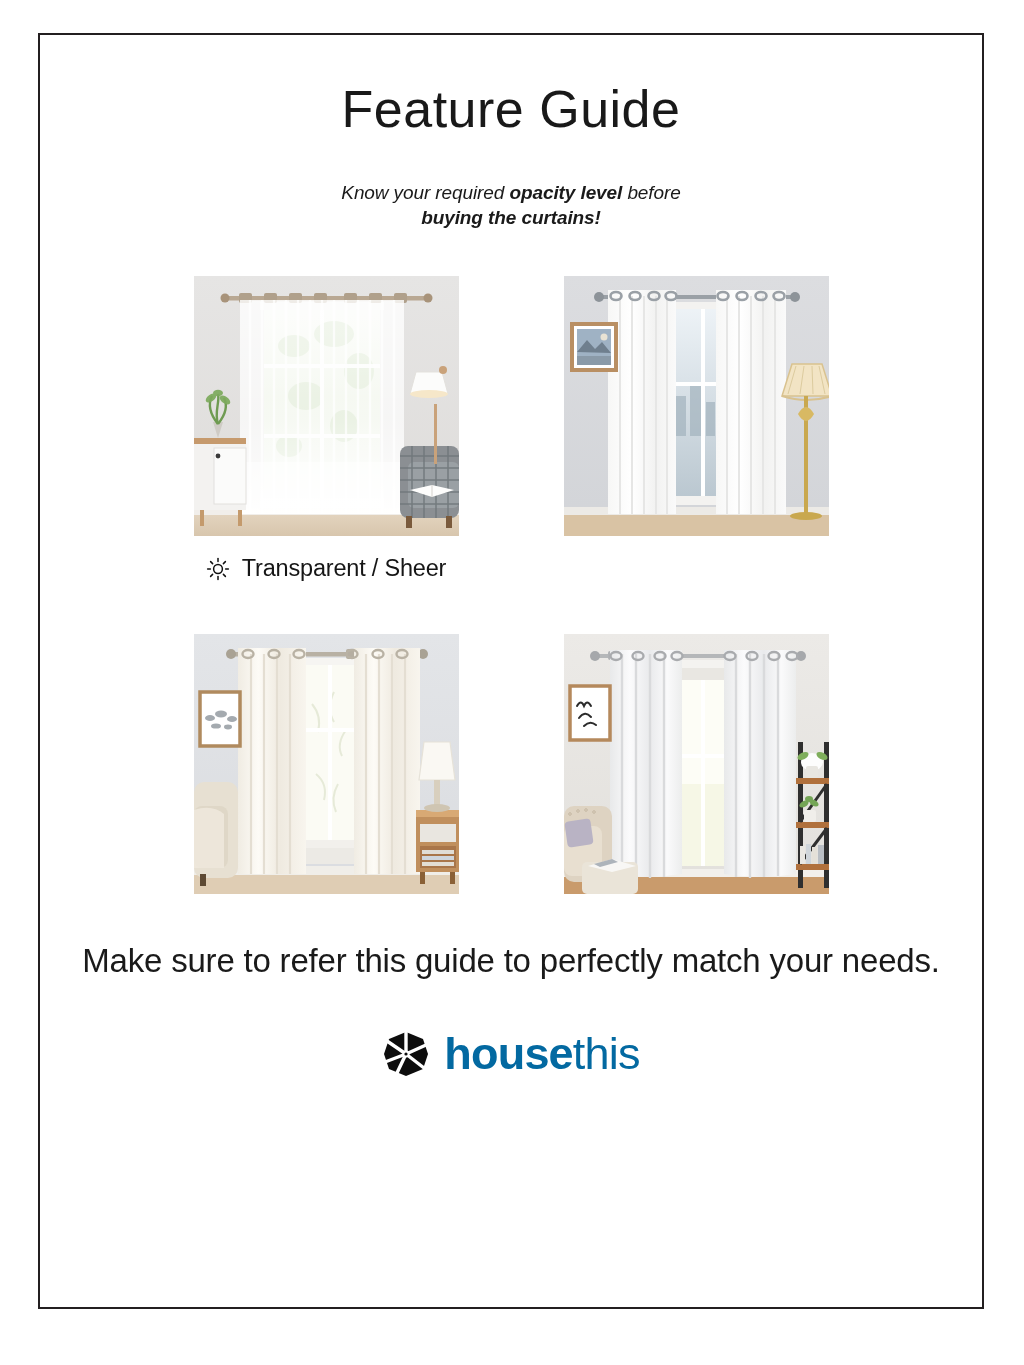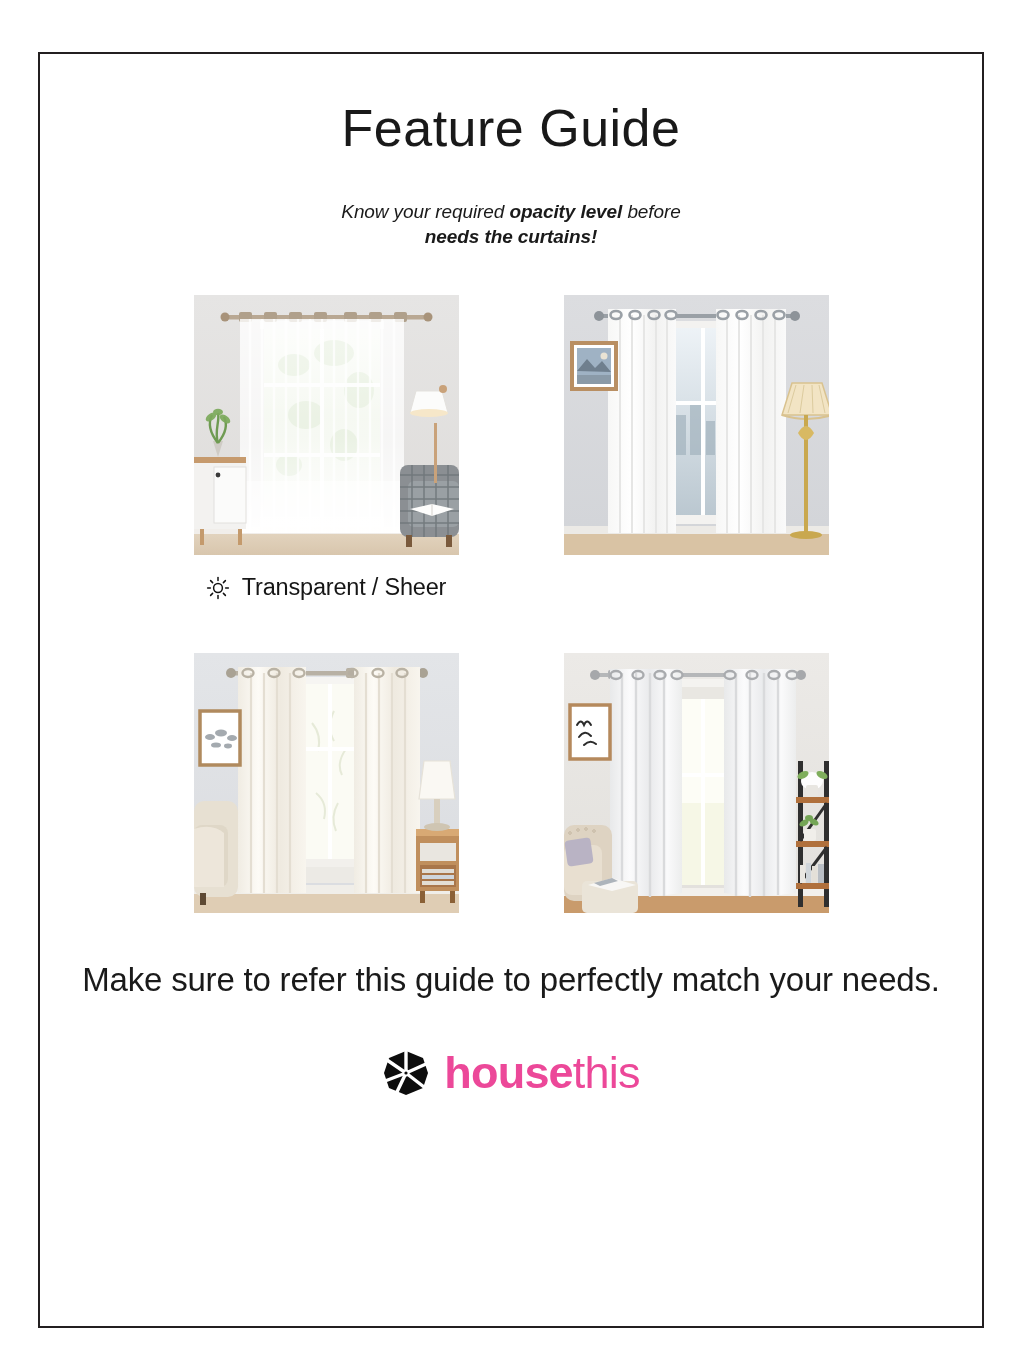--- a/index.html
+++ b/index.html
@@ -11,21 +11,21 @@
     width: 1024px;
     height: 1365px;
     font-family: "Liberation Sans", sans-serif;
     color: #1a1a1a;
     overflow: hidden;
   }
 
   .page {
     position: absolute;
     left: 38px;
-    top: 52px;
+    top: 33px;
     width: 946px;
     height: 1276px;
     border: 2px solid #231f20;
     box-sizing: border-box;
     background: #ffffff;
   }
 
   .inner {
     position: absolute;
     left: 0; top: 0; right: 0; bottom: 0;
@@ -102,36 +102,36 @@
     margin-top: 47px;
     display: flex;
     align-items: center;
     justify-content: center;
     gap: 14px;
   }
   .logo-text {
     font-size: 45px;
     line-height: 1;
     letter-spacing: -0.8px;
-    color: #ec4899;
+    color: #0369a1;
   }
   .logo-text .b { font-weight: 700; }
   .logo-text .l { font-weight: 300; }
 </style>
 </head>
 <body>
 
 <div class="page">
   <div class="inner">
 
     <div class="title">Feature Guide</div>
 
     <div class="subtitle">
       <span>Know your required </span><b>opacity level</b><span> before</span><br>
-      <b>needs the curtains!</b>
+      <b>buying the curtains!</b>
     </div>
 
     <div class="grid">
 
       <div class="card">
         <div class="photo">
           <svg viewBox="0 0 265 260" width="265" height="260">
             <defs>
               <linearGradient id="s1wall" x1="0" y1="0" x2="0" y2="1">
                 <stop offset="0" stop-color="#e6e5e4"></stop>

